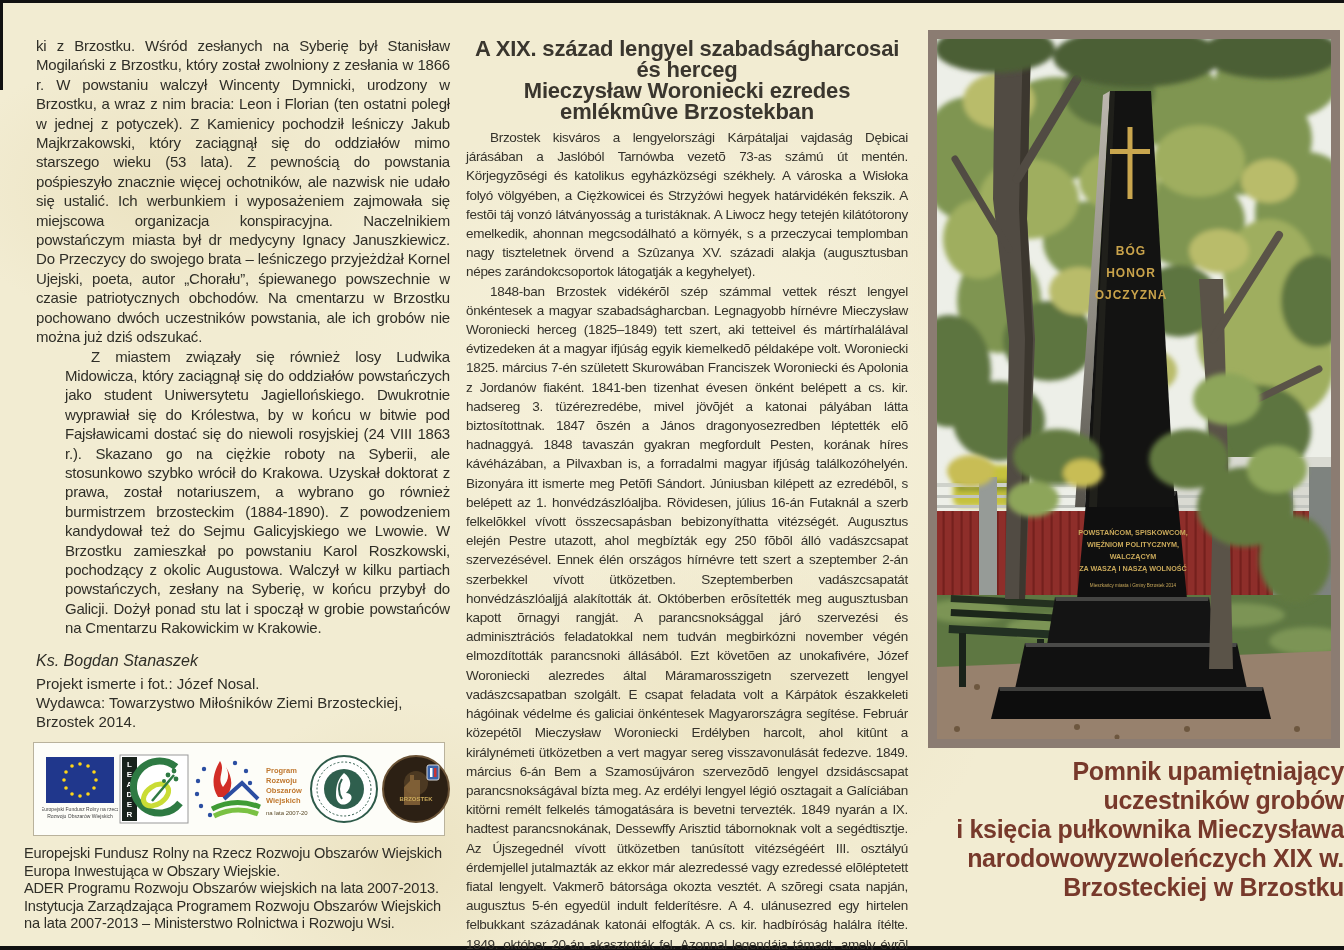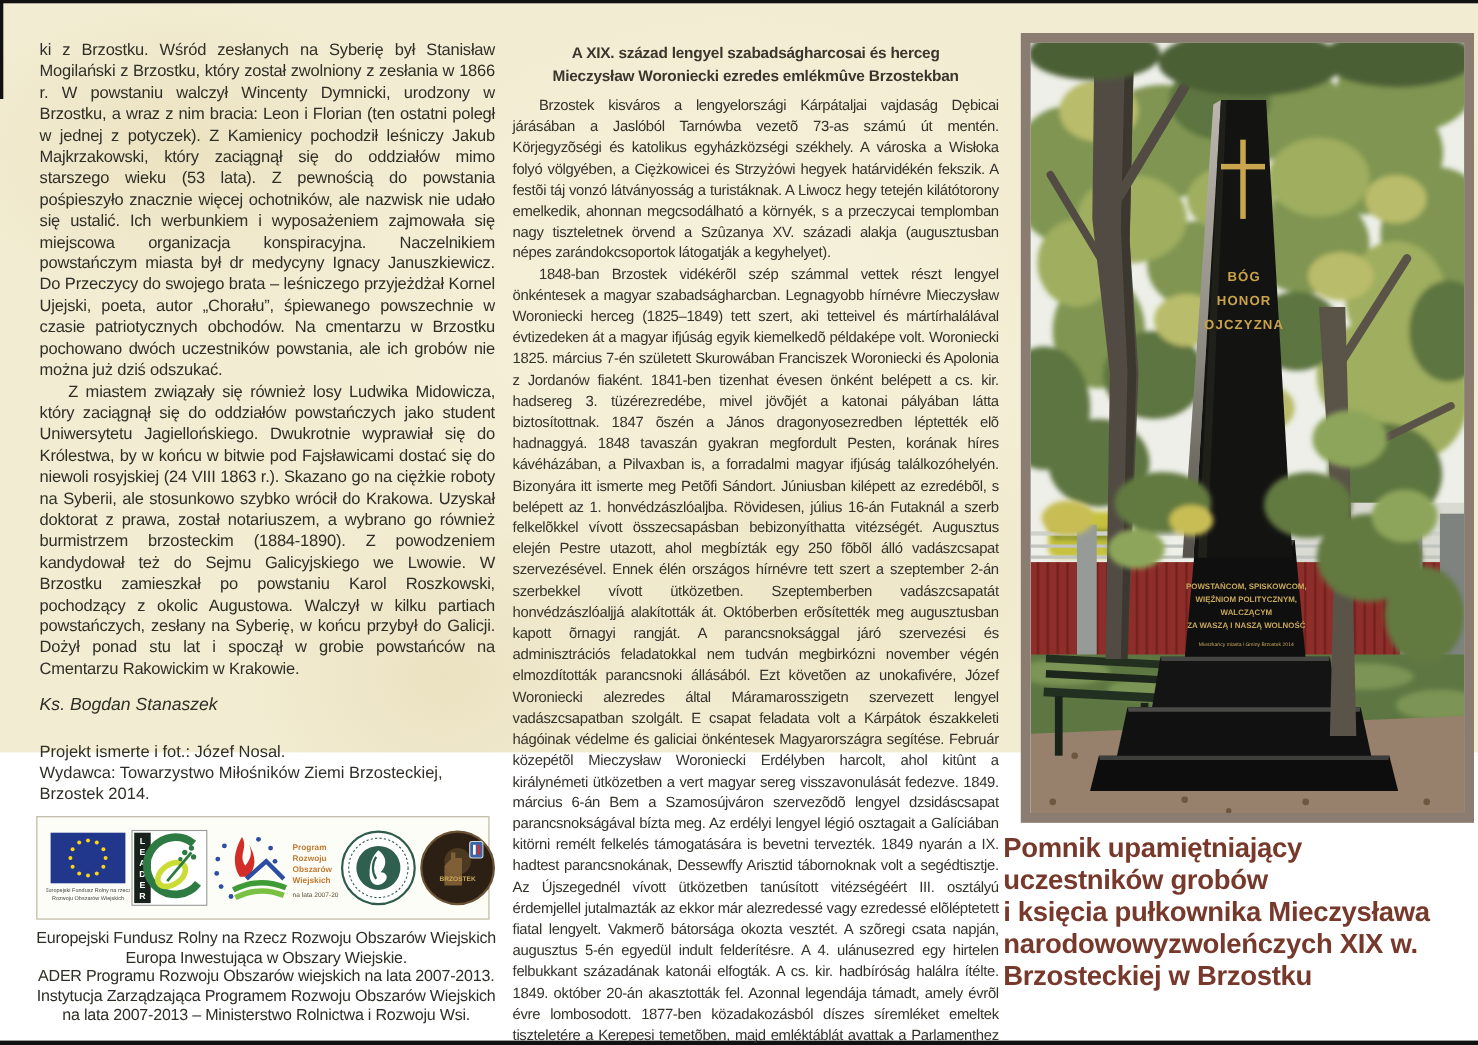--- a/index.html
+++ b/index.html
@@ -1,49 +1,49 @@
 <!DOCTYPE html>
 <html lang="pl"><head>
 <meta charset="utf-8">
 <style>
   html,body{margin:0;padding:0;}
   body{width:1344px;height:950px;overflow:hidden;font-family:"Liberation Sans",sans-serif;}
-  .page{position:relative;width:1344px;height:684px;
+  .page{position:relative;width:1344px;height:950px;
     background-color:#f2ecd2;
     background-image:
       radial-gradient(ellipse 300px 200px at 12% 20%, rgba(222,208,160,.35), transparent 70%),
       radial-gradient(ellipse 350px 260px at 55% 75%, rgba(225,212,166,.30), transparent 70%),
       radial-gradient(ellipse 420px 300px at 85% 30%, rgba(228,216,176,.28), transparent 70%),
       radial-gradient(ellipse 260px 220px at 30% 90%, rgba(218,202,152,.30), transparent 70%),
       radial-gradient(ellipse 500px 380px at 50% 40%, rgba(250,247,230,.5), transparent 75%);
   }
   .scan-edge{position:absolute;background:#111;}
   .edge-top{left:0;top:0;width:1344px;height:3px;}
   .edge-bottom{left:0;top:946px;width:1344px;height:4px;}
   .edge-left{left:0;top:0;width:3px;height:90px;}
 
   
   .col-left{position:absolute;left:36px;top:36px;width:414px;color:#2f2e27;}
   .col-left p{margin:0;font-size:15px;line-height:19.4px;text-align:justify;letter-spacing:-0.2px;hyphens:auto;}
-  .col-left p.indent{text-indent:26px;}
+  .col-left p.indent{text-indent:26px;margin-left:29px;}
   .signature{margin-top:14px;text-align:left;padding-right:26px;font-style:italic;font-size:16px;color:#2f2e27;}
   .credits{position:absolute;left:36px;top:674px;width:414px;font-size:15px;line-height:19px;color:#2f2e27;}
   .logo-strip{position:absolute;left:33px;top:742px;width:412px;height:94px;background:#fdfdf8;border:1px solid #b9b29c;
     display:flex;align-items:center;justify-content:space-between;padding:4px 8px;box-sizing:border-box;}
-  .footer{position:absolute;left:24px;top:845px;width:436px;text-align:center;font-size:14.6px;line-height:17.6px;color:#2f2e27;letter-spacing:-0.2px;}
+  .footer{position:absolute;left:24px;top:845px;width:436px;text-align:left;font-size:14.6px;line-height:17.6px;color:#2f2e27;letter-spacing:-0.2px;}
 
   
   .col-mid{position:absolute;left:466px;top:38px;width:442px;color:#34322b;}
-  .mid-title{font-weight:bold;font-size:14px;line-height:21px;text-align:center;color:#3a362e;letter-spacing:-0.2px;}
+  .mid-title{font-weight:bold;font-size:22px;line-height:21px;text-align:center;color:#3a362e;letter-spacing:-0.2px;}
   .col-mid p{margin:6px 0 0 0;font-size:13.5px;line-height:19.2px;text-align:justify;letter-spacing:-0.3px;text-indent:24px;hyphens:auto;}
   .col-mid p + p{margin-top:0;}
 
   
   .photo-frame{position:absolute;left:928px;top:30px;width:412px;height:718px;border:9px solid #8b7c72;box-sizing:border-box;background:#eceee7;}
-  .caption{position:absolute;left:912px;top:757px;width:432px;text-align:left;font-weight:bold;
+  .caption{position:absolute;left:912px;top:757px;width:432px;text-align:right;font-weight:bold;
     font-size:25px;line-height:29px;color:#77392b;letter-spacing:-0.3px;}
   .logo{flex:0 0 auto;}
 </style>
 </head>
 <body>
 
 <div class="page">
 
   <div class="scan-edge edge-top"></div>
   <div class="scan-edge edge-bottom"></div>

